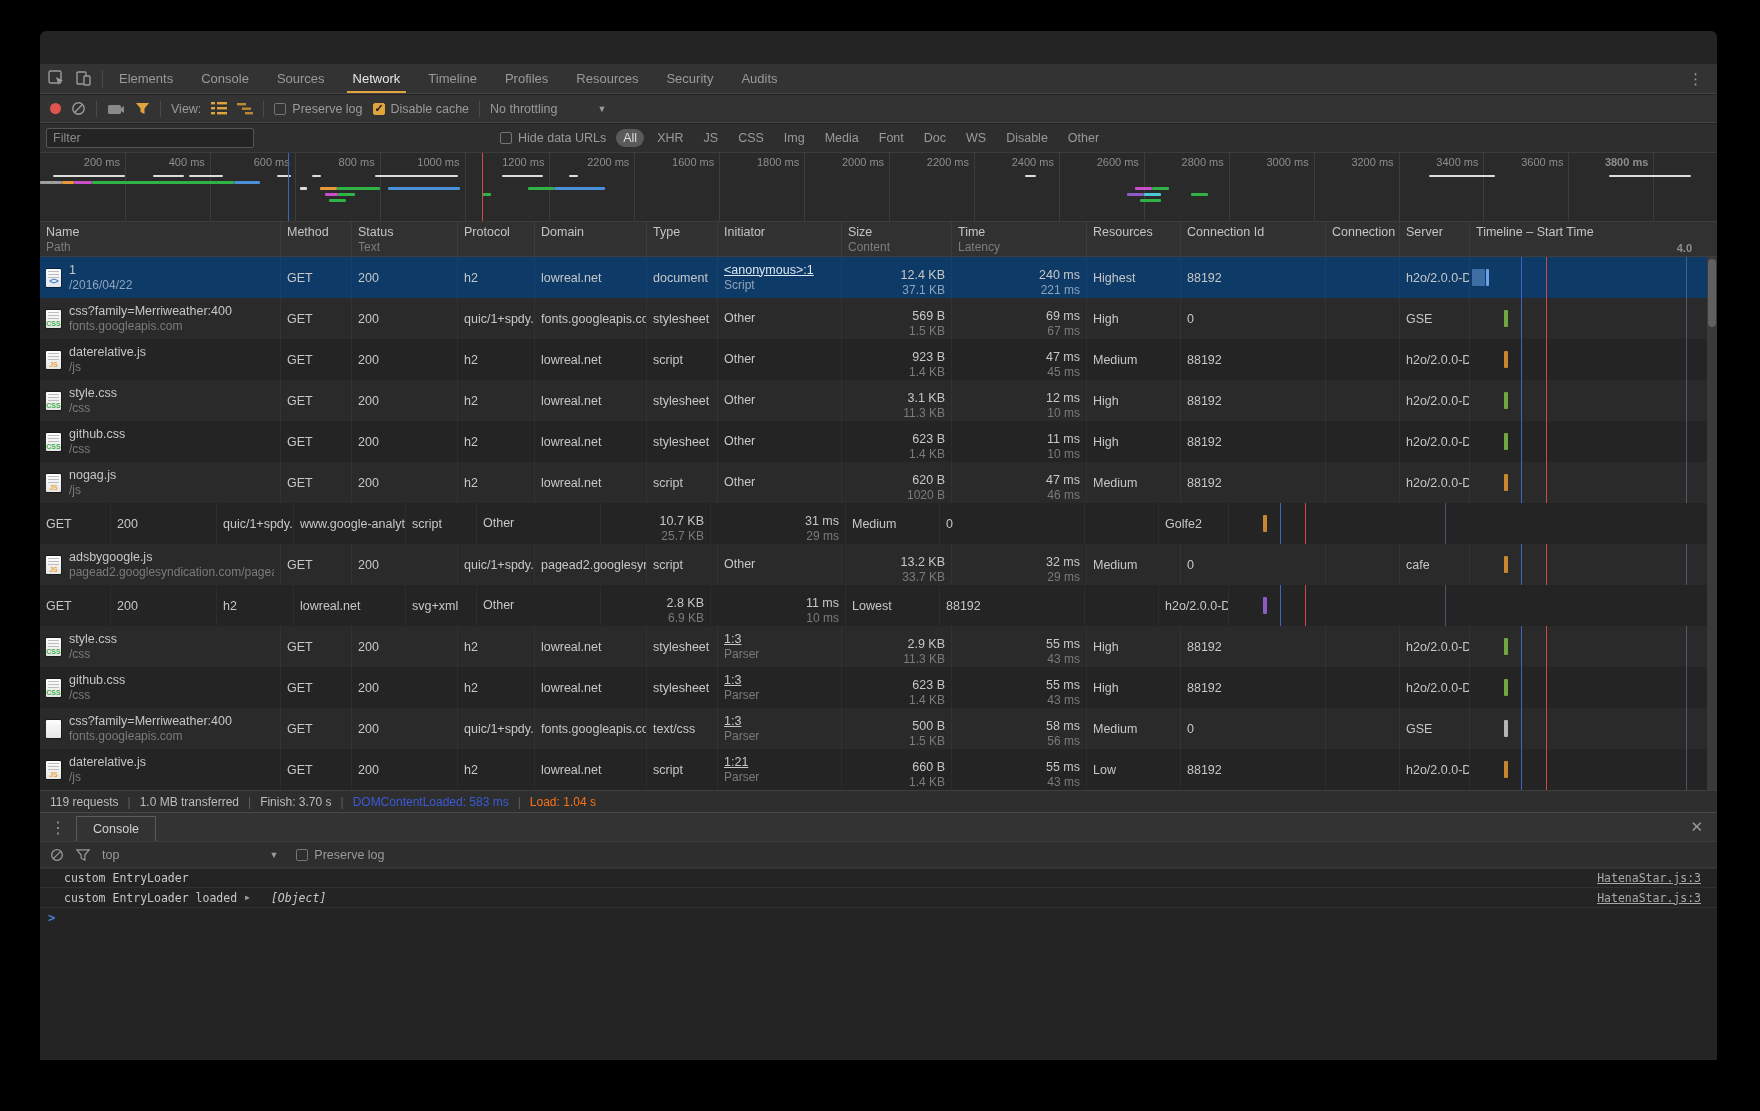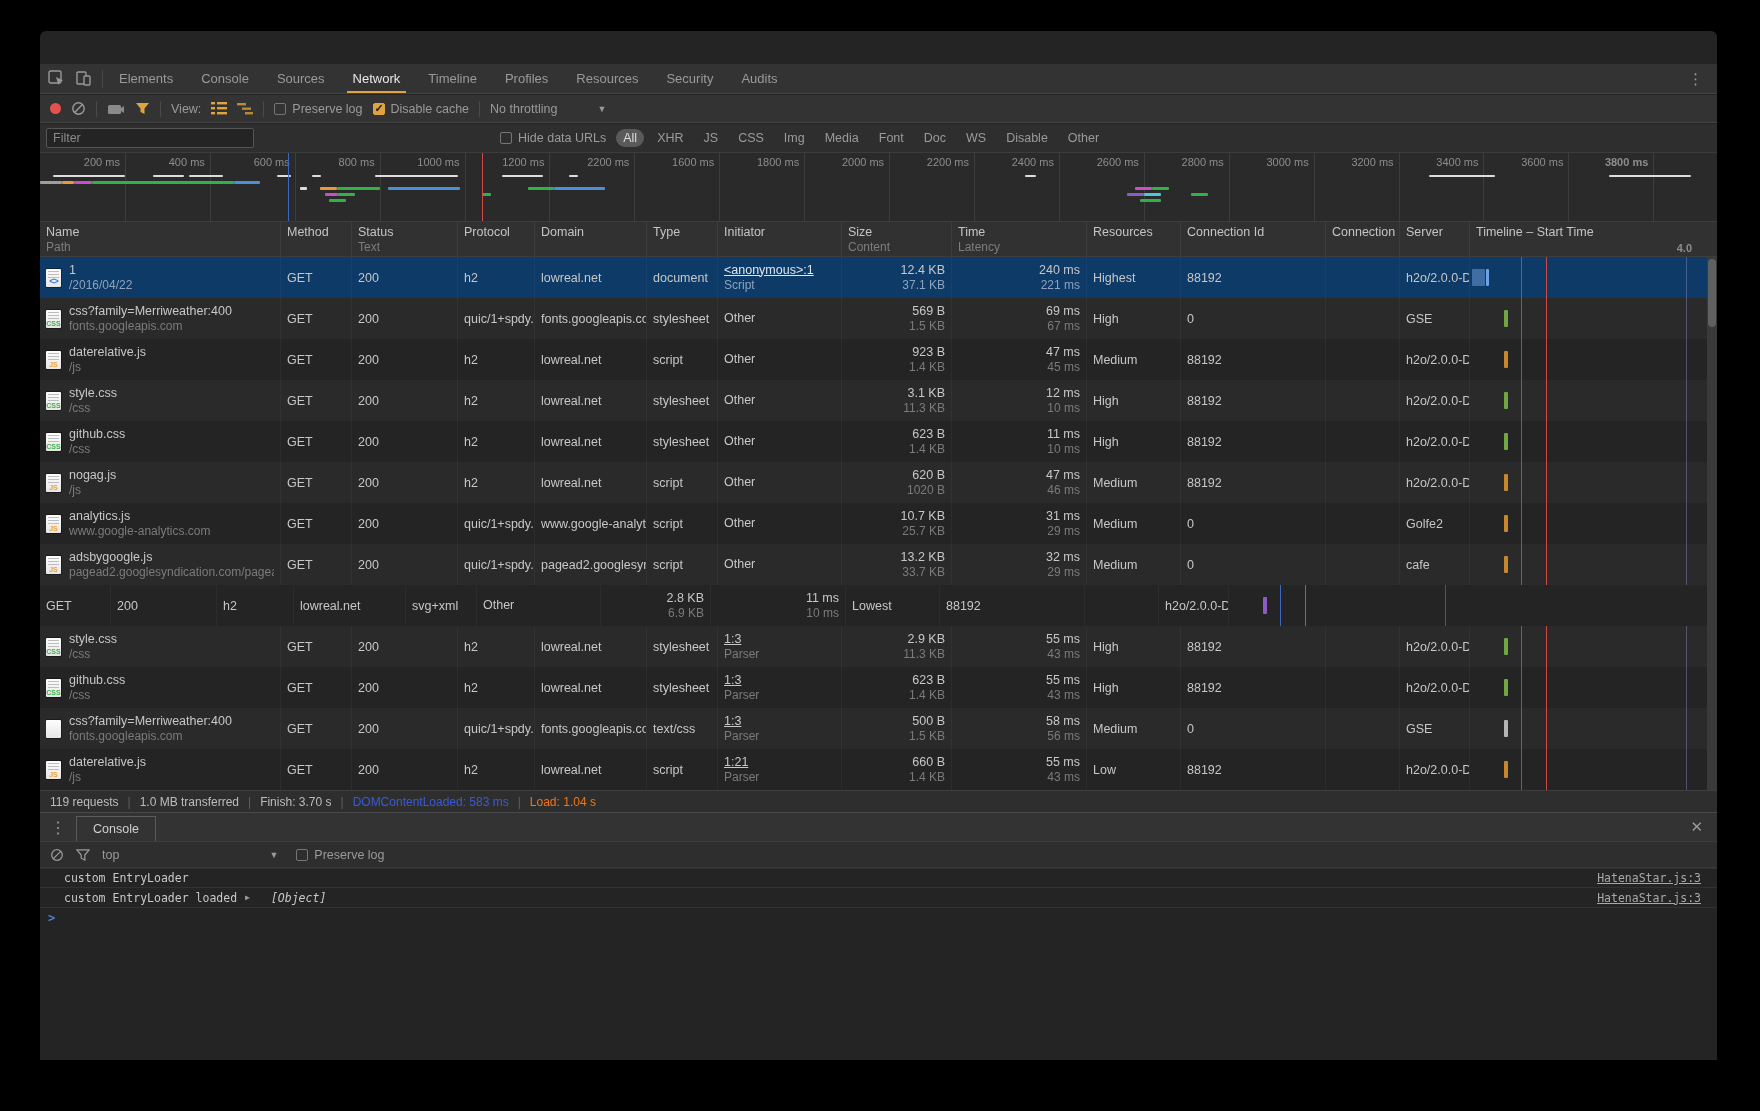--- a/index.html
+++ b/index.html
@@ -71,21 +71,21 @@
     position:relative; flex:none; }
   .hcell .sub { color:#7d7d7d; font-size:12px; margin-top:1px; }
   .hscale { position:absolute; right:6px; bottom:2px; color:#8d8d8d; font-size:11px;font-weight:bold; }
   .grow { display:flex; height:41px; background:#242424; position:relative; }
   .grow.alt { background:#2a2a2a; }
   .grow.sel { background:#0d3a66; }
   .grow.sel .sub, .grow.sel .two .sub { color:#8fa3bd; }
   .cell { flex:none; padding:0 6px; font-size:12.5px; color:#c7c7c7; overflow:hidden;
     display:flex; align-items:center; border-right:1px solid rgba(255,255,255,0.04);
     white-space:nowrap; }
-  .cell.right { justify-content:flex-end; }
+  .cell.right { justify-content:flex-end;align-items:flex-end; }
   .two { display:flex; flex-direction:column; justify-content:center; line-height:15px;
     width:100%; overflow:hidden; }
   .two .sub { color:#7b7b7b; font-size:12px; }
   .two.ralign { text-align:right; }
   .namecell { display:flex; align-items:center; gap:8px; width:100%; overflow:hidden; }
   .ilink { text-decoration:underline; color:#c7c7c7; }
   .grow.sel .ilink { color:#dce6f0; }
 
   
   .fico { width:15px; height:18px; flex:none; border-radius:1px; position:relative;
@@ -651,31 +651,20 @@
           <div class="cell" style="width: 74px;"></div>
           <div class="cell" style="width: 70px;">h2o/2.0.0-D...</div>
           <div class="cell tlcell" style="width: 228px;">
             <div class="tlbar" style="left: 34px; background: rgb(200, 134, 46);"></div>
             <div class="tlline" style="left: 51px; background: rgb(58, 102, 196);"></div>
             <div class="tlline" style="left: 76px; background: rgb(208, 74, 67);"></div>
             <div class="tlline" style="left: 216px; background: rgb(138, 138, 192); opacity: 0.45;"></div>
           </div>
         </div>
         <div class="grow">
-          <div class="cell" style="width: 241px;">
-            <div class="namecell">
-              <span class="fico js">
-                <span class="lab">JS</span>
-              </span>
-              <div class="two">
-                <div>analytics.js</div>
-                <div class="sub">www.google-analytics.com</div>
-              </div>
-            </div>
-          </div>
           <div class="cell" style="width: 71px;">GET</div>
           <div class="cell" style="width: 106px;">200</div>
           <div class="cell" style="width: 77px;">quic/1+spdy...</div>
           <div class="cell" style="width: 112px;">www.google-analyti...</div>
           <div class="cell" style="width: 71px;">script</div>
           <div class="cell" style="width: 124px;">
             <div class="two">
               <div>Other</div>
             </div>
           </div>

